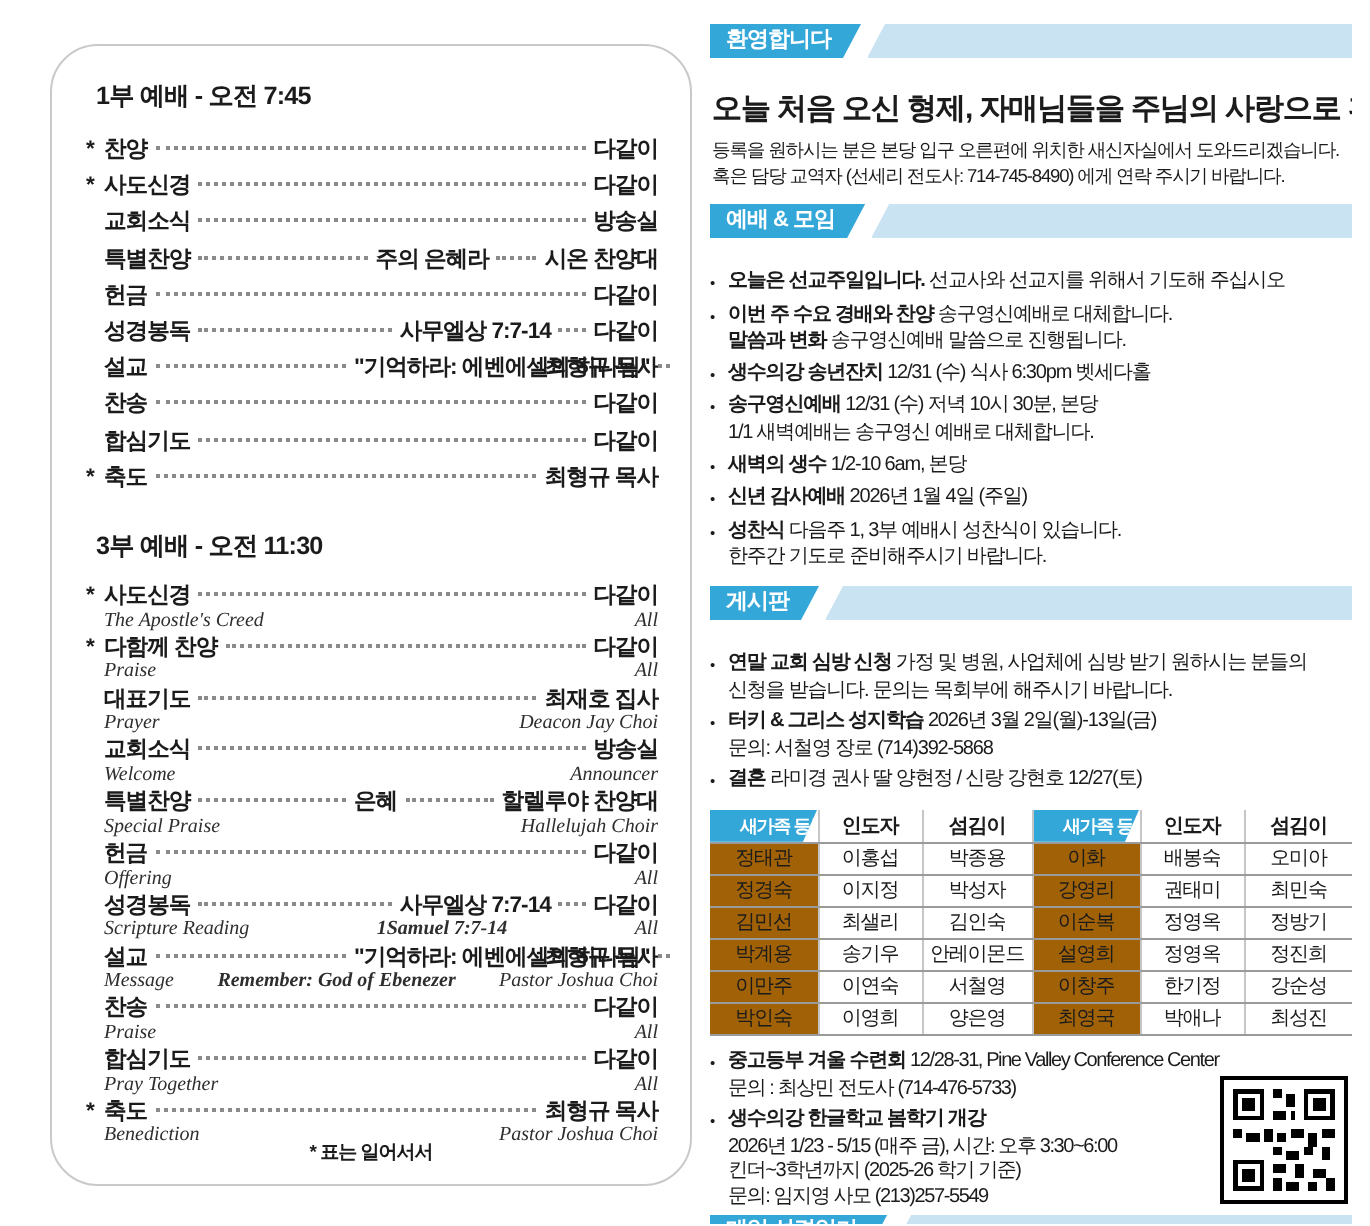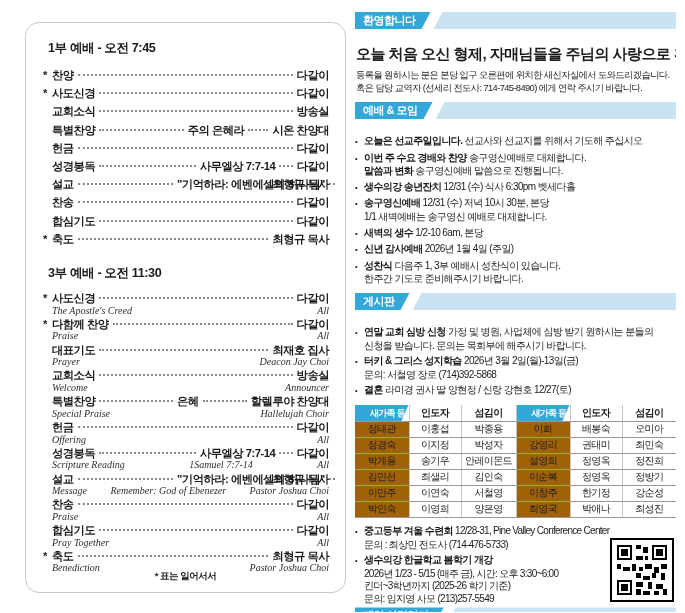--- a/index.html
+++ b/index.html
@@ -2,37 +2,37 @@
 <html><head>
 <meta charset="utf-8">
 <style>
   * { margin:0; padding:0; box-sizing:border-box; }
   html,body { background:#ffffff; }
   .page { position:relative; width:685px; height:613px; background:#fff; overflow:hidden;
           font-family:"Liberation Sans","DejaVu Sans",sans-serif; color:#1b1b1b; }
 
   
   .panel { position:absolute; left:25px; top:22px; width:321px; height:571px;
-           border:1.5px solid #c9c9c9; border-radius:14px; padding:13px 16px 26px 17px; }
+           border:1.5px solid #c9c9c9; border-radius:24px; padding:13px 16px 26px 17px; }
   .svc-title { font-size:12.6px; font-weight:bold; letter-spacing:-0.4px; margin:4px 0 9px 5px; }
   .s-row { display:flex; align-items:baseline; font-size:11.3px; font-weight:bold;
            letter-spacing:-0.5px; white-space:nowrap; }
   .svc1 .s-row { line-height:18.2px; }
   .star { flex:0 0 9px; }
   .dots { flex:1 1 0; min-width:6px; border-bottom:2px dotted #8a8a8a; margin:0 4px; transform:translateY(-3px); }
   .cw { flex:1 1 0; display:flex; align-items:baseline; min-width:0; }
   .cw .ctr { white-space:nowrap; }
   .svc3 { margin-top:17px; }
   .svc3 .s-row { line-height:14.6px; }
   .s3-item { margin-bottom:1.6px; }
   .en-row { display:flex; align-items:baseline; font-size:10px; line-height:9.6px;
             font-style:italic; font-weight:normal; color:#2e2e2e;
             font-family:"Liberation Serif","DejaVu Serif",serif;justify-content:space-between; }
   .en-l { margin-left:9px; white-space:nowrap; }
-  .en-c { flex:1 1 0; text-align:center; white-space:nowrap; }
+  .en-c { flex:1 1 0; text-align:center; white-space:nowrap;font-weight:bold; }
   .en-r { white-space:nowrap; }
   .footnote { position:absolute; left:0; right:0; bottom:9px; text-align:center;
               font-size:9.5px; font-weight:bold; letter-spacing:-0.5px; }
 
   
   .rcol { position:absolute; left:355px; top:12px; width:321px; height:600px; overflow:hidden; }
   .sec-h { display:flex; height:17px; margin-bottom:16px; }
   .sec-label { background:#34a7d9; color:#fff; font-size:11px; font-weight:bold; line-height:17px;
                padding:0 15px 0 8px; letter-spacing:-0.5px; white-space:nowrap;
                clip-path:polygon(0 0,100% 0,calc(100% - 9px) 100%,0 100%); }
@@ -497,35 +497,35 @@
           <tr>
             <td class="blue">정경숙</td>
             <td>이지정</td>
             <td>박성자</td>
             <td class="blue">강영리</td>
             <td>권태미</td>
             <td>최민숙</td>
           </tr>
 
           <tr>
+            <td class="blue">김민선</td>
+            <td>최샐리</td>
+            <td>김인숙</td>
+            <td class="blue">이순복</td>
+            <td>정영옥</td>
+            <td>정방기</td>
+          </tr>
+
+          <tr>
             <td class="blue">박계용</td>
             <td>송기우</td>
             <td>안레이몬드</td>
             <td class="blue">설영희</td>
             <td>정영옥</td>
             <td>정진희</td>
-          </tr>
-
-          <tr>
-            <td class="blue">김민선</td>
-            <td>최샐리</td>
-            <td>김인숙</td>
-            <td class="blue">이순복</td>
-            <td>정영옥</td>
-            <td>정방기</td>
           </tr>
 
           <tr>
             <td class="blue">이만주</td>
             <td>이연숙</td>
             <td>서철영</td>
             <td class="blue">이창주</td>
             <td>한기정</td>
             <td>강순성</td>
           </tr>

